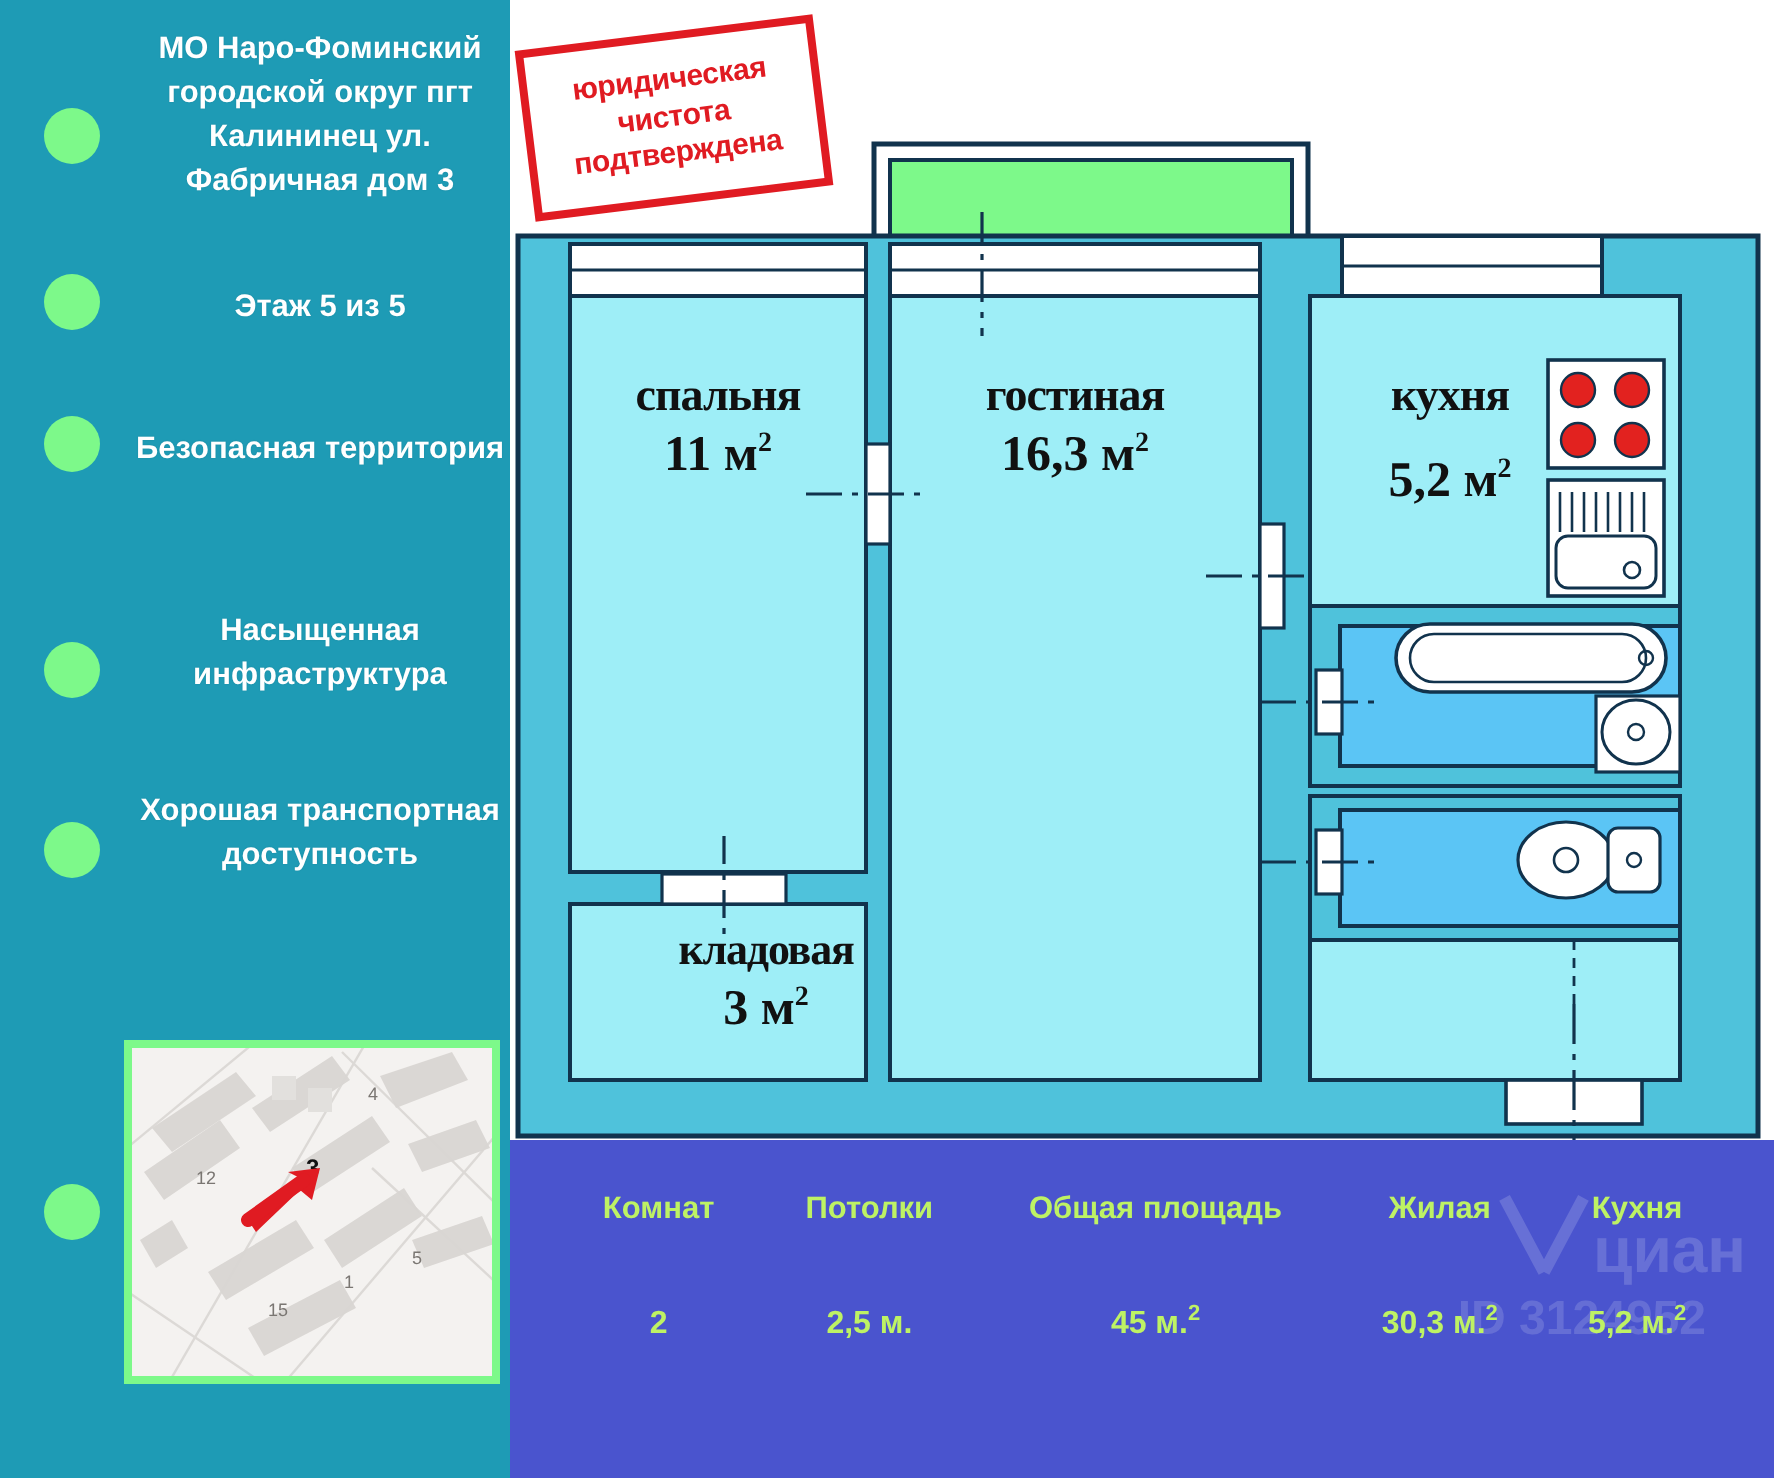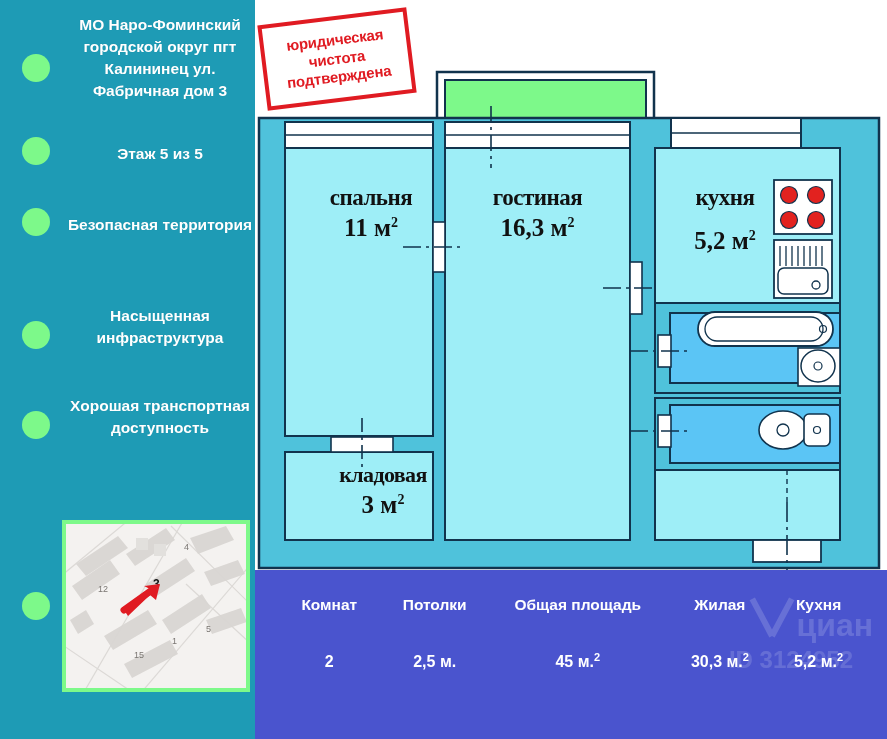--- a/index.html
+++ b/index.html
@@ -133,21 +133,21 @@
     font-weight: bold;
     pointer-events: none;
     user-select: none;
   }
   .stats {
     position: relative;
     display: flex;
     padding: 26px 24px 0 24px;
     z-index: 2;
   }
-  .stat { text-align: center; color: #ffffff; }
+  .stat { text-align: center; color: #bef264; }
   .stat-label {
     font-size: 15.5px; font-weight: bold;
     white-space: nowrap;
   }
   .stat-value {
     font-size: 16px; font-weight: bold;
     margin-top: 37px;
     white-space: nowrap;
   }
   .stat-value sup { font-size: 11px; vertical-align: super; }
@@ -352,21 +352,21 @@
 
         <text x="104" y="100" font-size="0"></text>
       </g>
 
       <g>
         <text x="104" y="100" font-size="0"></text>
         <text class="room-name" x="104" y="103" font-size="0"></text>
       </g>
     </svg>
 
-    <div style="position:absolute;left:30px;top:185px;width:148px;text-align:center;font-family:'Liberation Serif',serif;font-weight:bold;color:#111;margin-left:12px;">
+    <div style="position:absolute;left:30px;top:185px;width:148px;text-align:center;font-family:'Liberation Serif',serif;font-weight:bold;color:#111;">
       <div style="font-size:23px;letter-spacing:-0.5px;">спальня</div>
       <div style="font-size:25px;margin-top:3px;"><span>11 м</span><sup style="font-size:14px;">2</sup></div>
     </div>
 
     <div style="position:absolute;left:190px;top:185px;width:185px;text-align:center;font-family:'Liberation Serif',serif;font-weight:bold;color:#111;">
       <div style="font-size:23px;letter-spacing:-0.5px;">гостиная</div>
       <div style="font-size:25px;margin-top:3px;"><span>16,3 м</span><sup style="font-size:14px;">2</sup></div>
     </div>
 
     <div style="position:absolute;left:400px;top:185px;width:140px;text-align:center;font-family:'Liberation Serif',serif;font-weight:bold;color:#111;">

